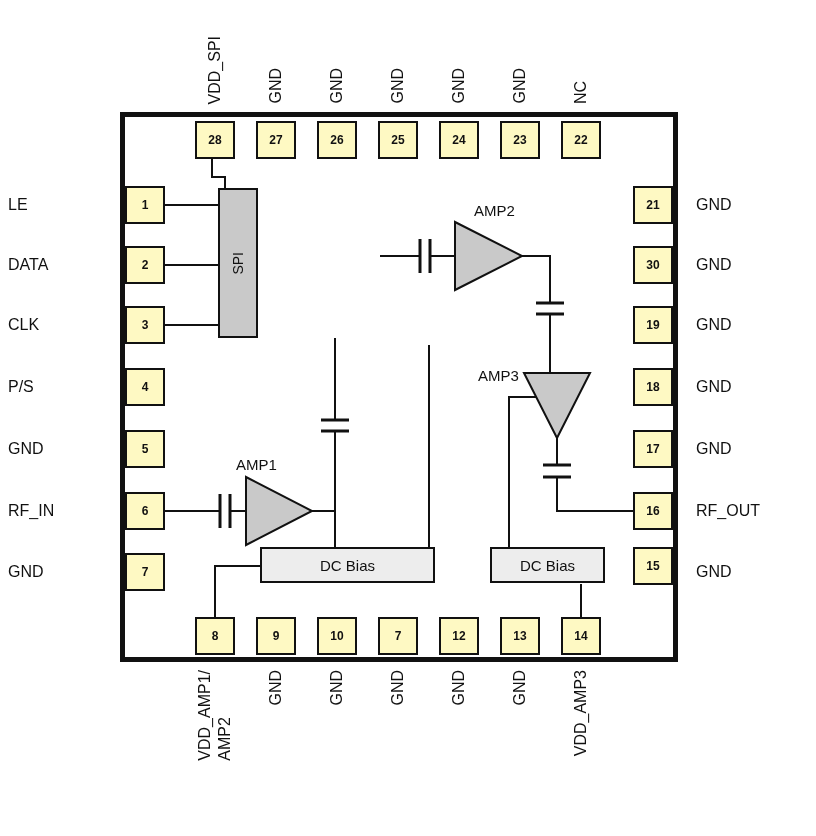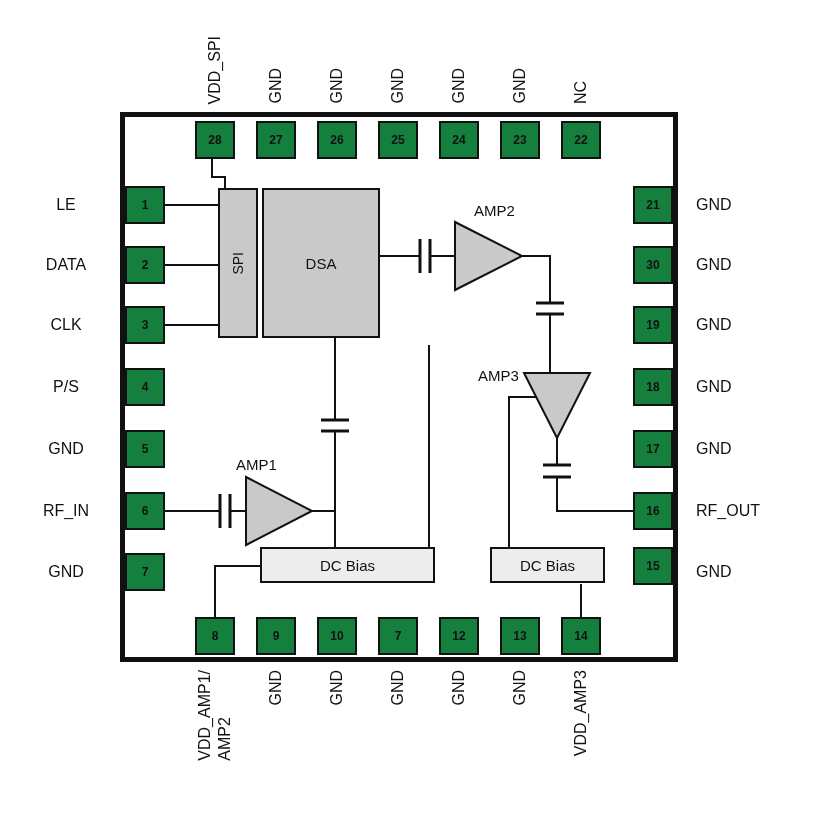--- a/index.html
+++ b/index.html
@@ -16,25 +16,25 @@
   .wires .tri   { fill:var(--block-fill,#c9c9c9); stroke:var(--outline,#111); stroke-width:2; }
 
   .block { position:absolute; border:2px solid var(--outline,#111);
            display:flex; align-items:center; justify-content:center;
            font-size:15px; }
   .gray  { background:var(--block-fill,#c9c9c9); }
   .light { background:var(--dc-bias-fill,#ededed);justify-content:center; }
   .vtext { writing-mode:vertical-rl; transform:rotate(180deg); font-size:14px; }
 
   .pin { position:absolute; width:40px; height:38px; border:2px solid var(--outline,#111);
-         background:#15803d; display:flex; align-items:center; justify-content:center;
+         background:#fef9c3; display:flex; align-items:center; justify-content:center;
          font-size:12px; font-weight:bold; }
 
   .side-label { position:absolute; font-size:16px; height:22px; line-height:22px; }
-  .side-label.l { left:20px;  width:92px;  text-align:center; }
+  .side-label.l { left:8px;  width:92px;  text-align:left; }
   .side-label.r { left:696px; width:110px; text-align:left; }
 
   .vlabel { position:absolute; display:flex; flex-direction:column; align-items:center; font-size:16px; }
   .vlabel span { writing-mode:vertical-rl; transform:rotate(180deg); white-space:pre-line; line-height:20px; }
   .vlabel.t { top:8px;   height:96px;  justify-content:flex-end; width:28px; }
   .vlabel.b { top:670px; height:156px; justify-content:flex-start; width:44px; }
 
   .amp-label { position:absolute; font-size:15px; }
 </style>
 </head>
@@ -87,23 +87,20 @@
     </g>
 
     <polygon class="tri" points="246,477 246,545 312,511"></polygon>
     <polygon class="tri" points="455,222 455,290 522,256"></polygon>
     <polygon class="tri" points="524,373 590,373 557,438"></polygon>
   </svg>
 
   <div class="block gray" style="left:218px;top:188px;width:40px;height:150px">
     <span class="vtext">SPI</span>
   </div>
-  <div class="block gray" style="left:262px;top:188px;width:118px;height:150px">
-    <span>DSA</span>
-  </div>
   <div class="block light" style="left:260px;top:547px;width:175px;height:36px">
     <span>DC Bias</span>
   </div>
   <div class="block light" style="left:490px;top:547px;width:115px;height:36px">
     <span>DC Bias</span>
   </div>
 
   <div class="amp-label" style="left:236px;top:456px">AMP1</div>
   <div class="amp-label" style="left:474px;top:202px">AMP2</div>
   <div class="amp-label" style="left:478px;top:367px">AMP3</div>

